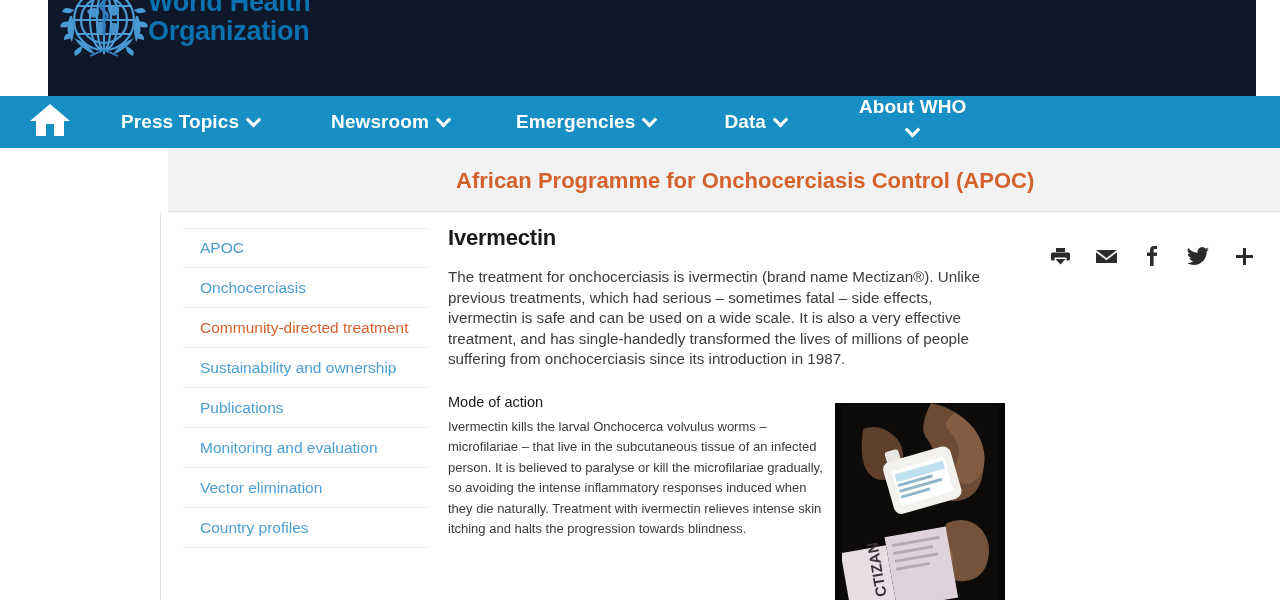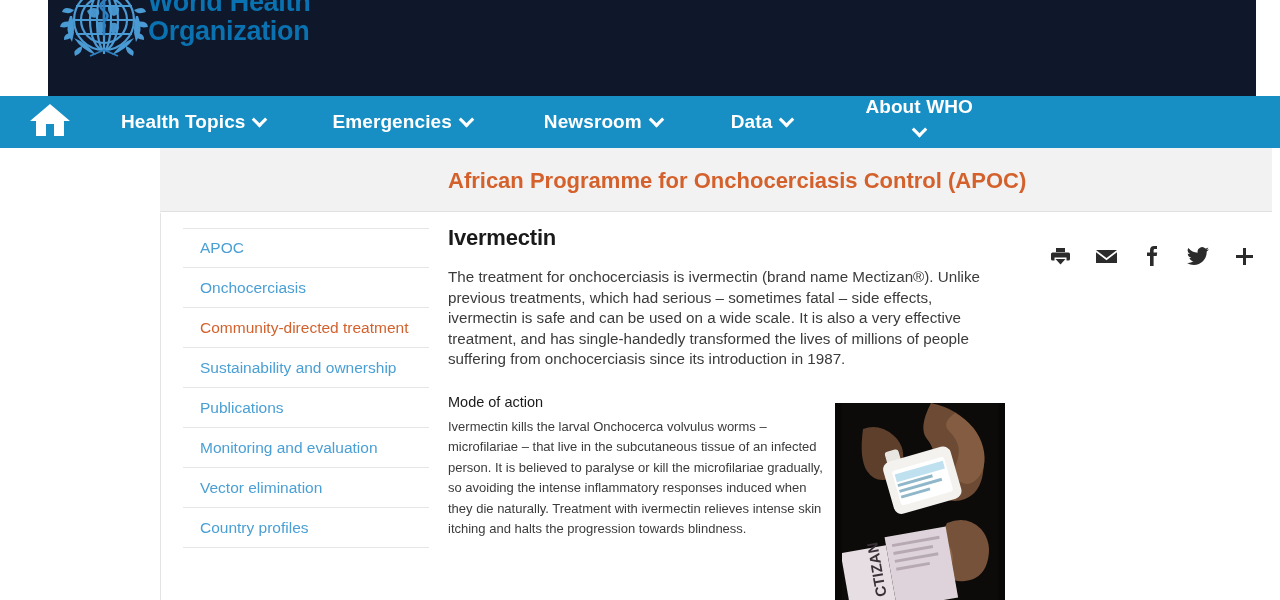--- a/index.html
+++ b/index.html
@@ -63,21 +63,21 @@
   .chev {
     display: inline-block;
     width: 11px; height: 11px;
     border-right: 3px solid #ffffff;
     border-bottom: 3px solid #ffffff;
     transform: rotate(45deg) translate(-2px,-2px);
   }
 
   
   .title-band {
-    position: absolute; top: 148px; left: 160px;
+    position: absolute; top: 148px; left: 168px;
     width: 1112px; height: 64px;
     background: #f2f2f2;
     border-bottom: 1px solid #e0e0e0;
   }
   .programme-title {
     position: absolute;
     left: 288px; top: 20px;
     color: #d4612c;
     font-size: 22px;
     font-weight: bold;
@@ -232,29 +232,29 @@
 <div class="mainnav">
   <div class="nav-home">
     <span class="home-icon">
       <svg width="42" height="36" viewBox="0 0 42 36">
         <path d="M21 2 L41 19 L35 19 L35 34 L25 34 L25 22 L17 22 L17 34 L7 34 L7 19 L1 19 Z" fill="#ffffff"></path>
       </svg>
     </span>
   </div>
 
   <div class="nav-item" style="margin-left:21px;">
-    <span>Health Topics</span>
+    <span>Press Topics</span>
+    <span class="chev"></span>
+  </div>
+  <div class="nav-item" style="margin-left:72px;">
+    <span>Newsroom</span>
     <span class="chev"></span>
   </div>
   <div class="nav-item" style="margin-left:67px;">
     <span>Emergencies</span>
-    <span class="chev"></span>
-  </div>
-  <div class="nav-item" style="margin-left:72px;">
-    <span>Newsroom</span>
     <span class="chev"></span>
   </div>
   <div class="nav-item" style="margin-left:69px;">
     <span>Data</span>
     <span class="chev"></span>
   </div>
   <div class="nav-item" style="margin-left:73px;flex-direction:column;">
     <span>About WHO</span>
     <span class="chev"></span>
   </div>

